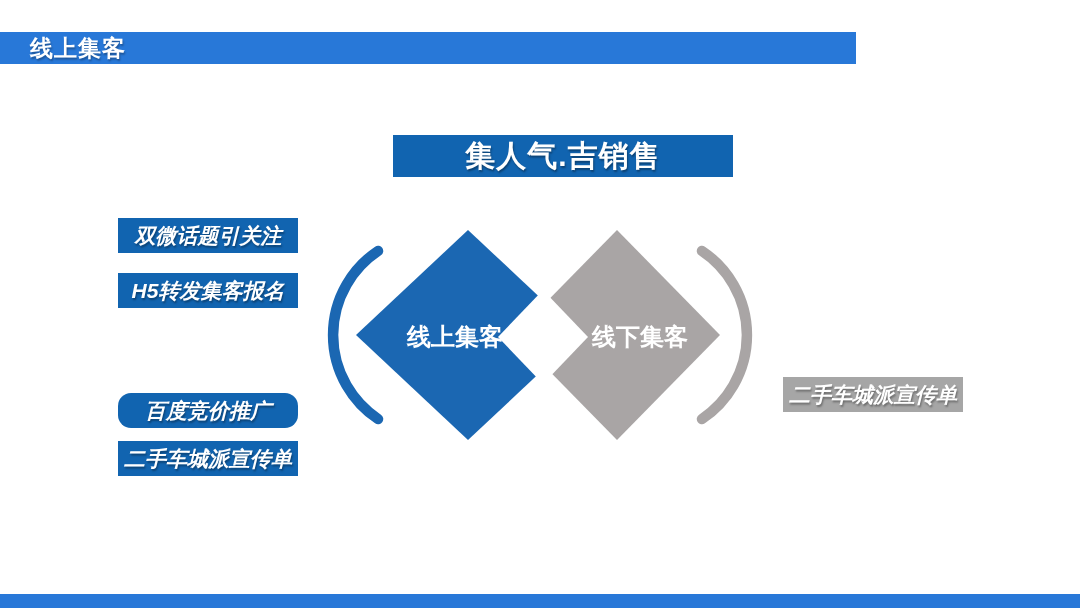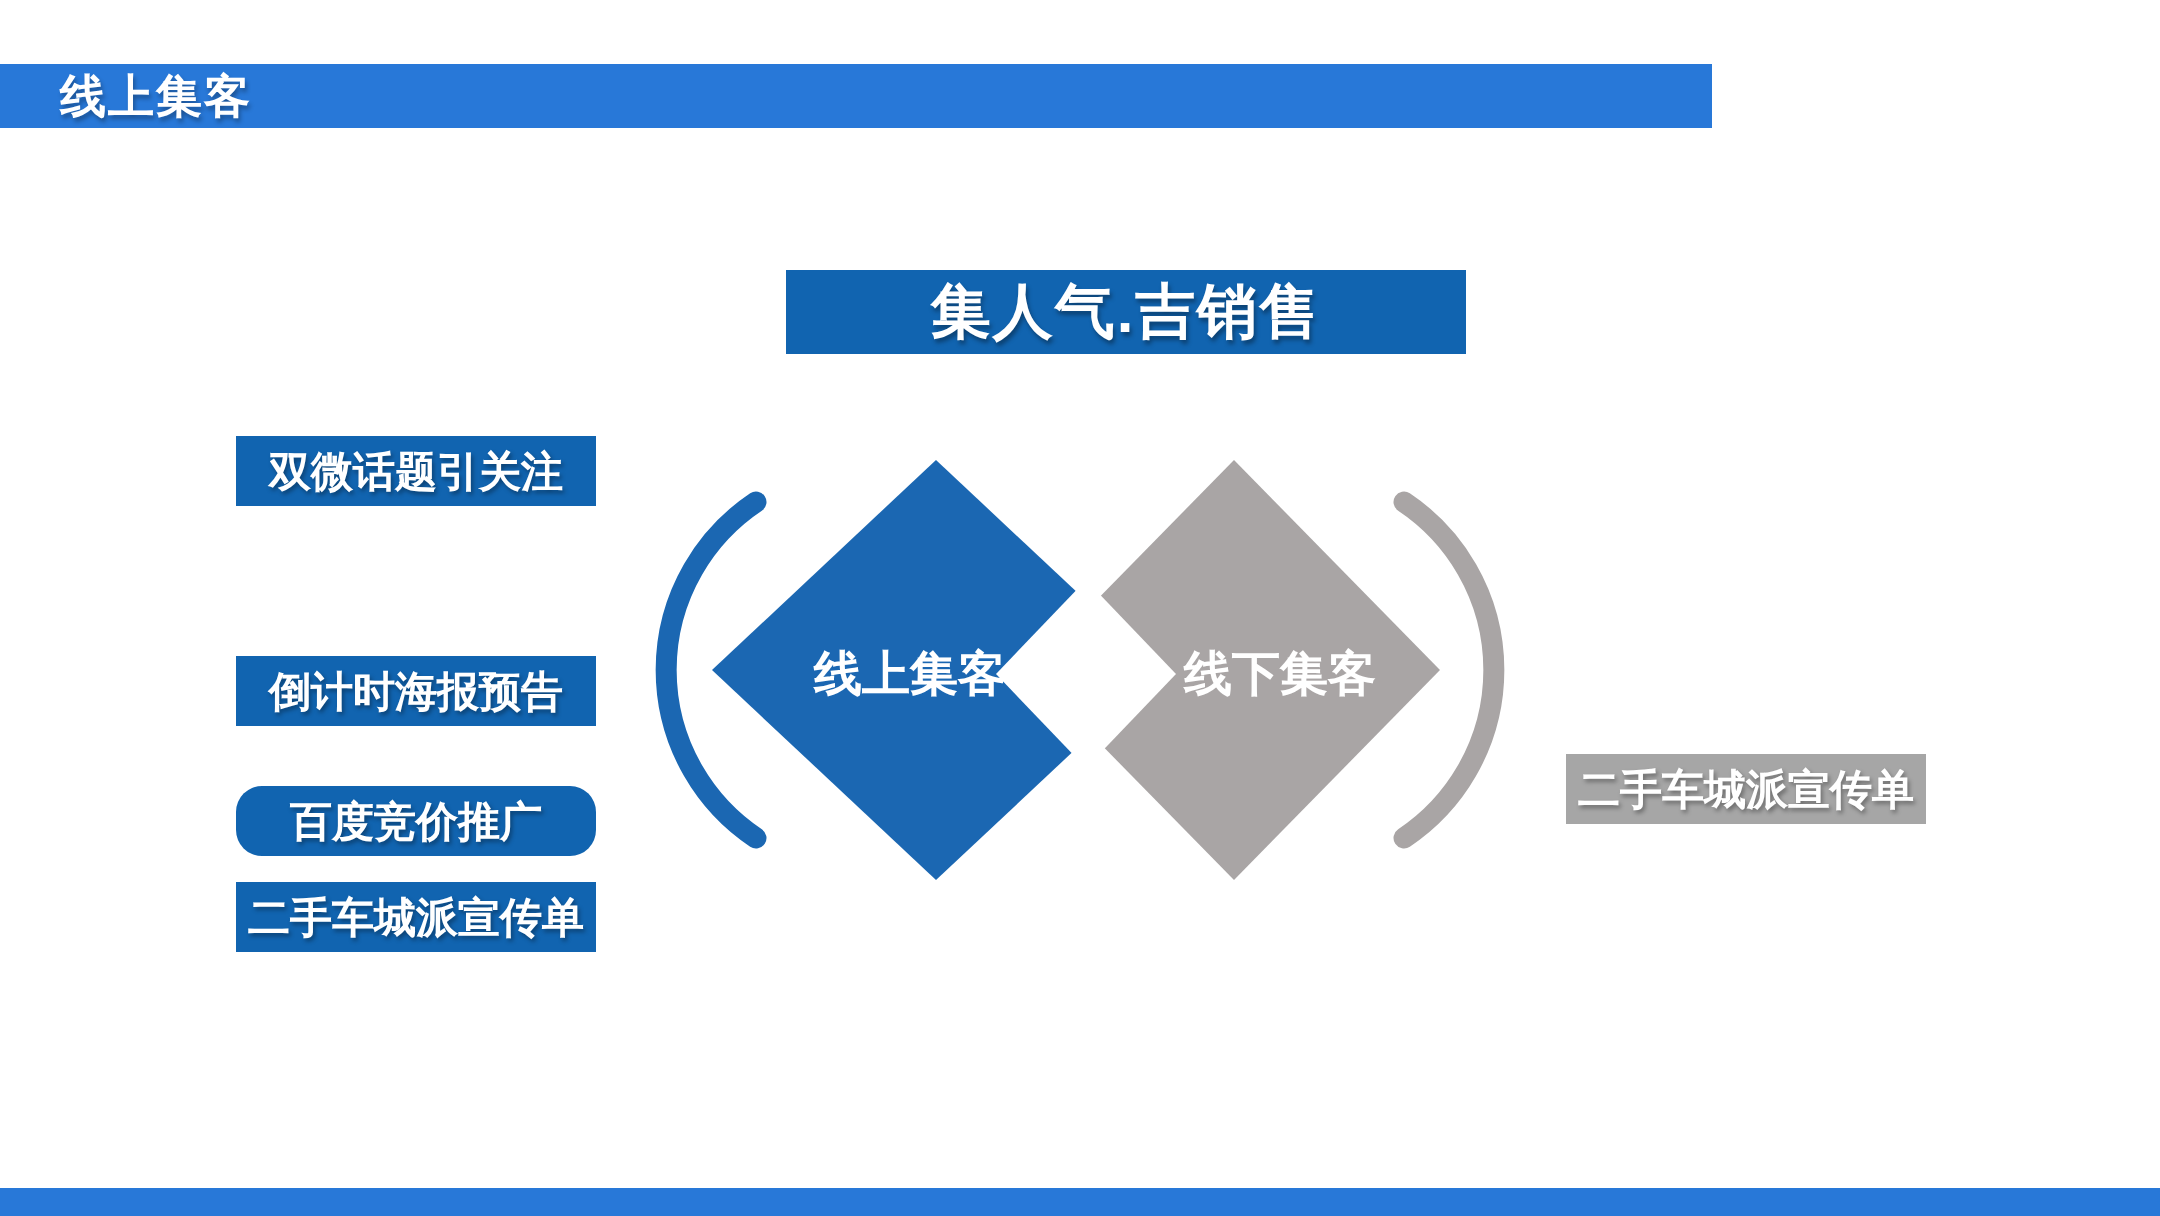--- a/index.html
+++ b/index.html
@@ -32,20 +32,21 @@
     color:#fff;font-size:30px;font-weight:bold;letter-spacing:1px;
     text-shadow:1px 2px 2px rgba(0,0,0,.35);
   }
   
   .chan-box{
     position:absolute;width:180px;height:35px;
     display:flex;align-items:center;justify-content:center;
     color:#fff;font-size:21px;font-weight:bold;
     text-shadow:1px 1.5px 2px rgba(0,0,0,.35);
     white-space:nowrap;
+    font-style:italic;
   }
   .chan-blue{background:var(--deep-blue);left:118px;}
   .chan-gray{background:var(--box-gray);left:783px;}
   .lb1{top:218px;} .lb2{top:273px;} .lb3{top:328px;} .lb4{top:393px;border-radius:13px;} .lb5{top:441px;}
   .rb1{top:263px;} .rb2{top:320px;} .rb3{top:377px;}
   
   .diagram{position:absolute;left:0;top:0;width:1080px;height:608px;}
   .diamond-label{
     fill:#fff;font-size:24px;font-weight:bold;
     font-family:"Liberation Sans","DejaVu Sans",sans-serif;
@@ -64,21 +65,21 @@
 
   <div class="header-bar">
     <span class="header-title">线上集客</span>
   </div>
 
   <div class="title-box">
     <span>集人气.吉销售</span>
   </div>
 
   <div class="chan-box chan-blue lb1">双微话题引关注</div>
-  <div class="chan-box chan-blue lb3">倒计时海报预告</div>
+  <div class="chan-box chan-blue lb2">H5转发集客报名</div>
   <div class="chan-box chan-blue lb4">百度竞价推广</div>
   <div class="chan-box chan-blue lb5">二手车城派宣传单</div>
 
   <div class="chan-box chan-gray rb3">二手车城派宣传单</div>
 
   <svg class="diagram" viewBox="0 0 1080 608">
 
     <path d="M 378 251 A 101 101 0 0 0 378 419" style="fill:none;stroke:var(--diamond-blue);stroke-width:10.5;stroke-linecap:round;"></path>
 
     <path d="M 702 251 A 101 101 0 0 1 702 419" style="fill:none;stroke:var(--diamond-gray);stroke-width:10.5;stroke-linecap:round;"></path>

